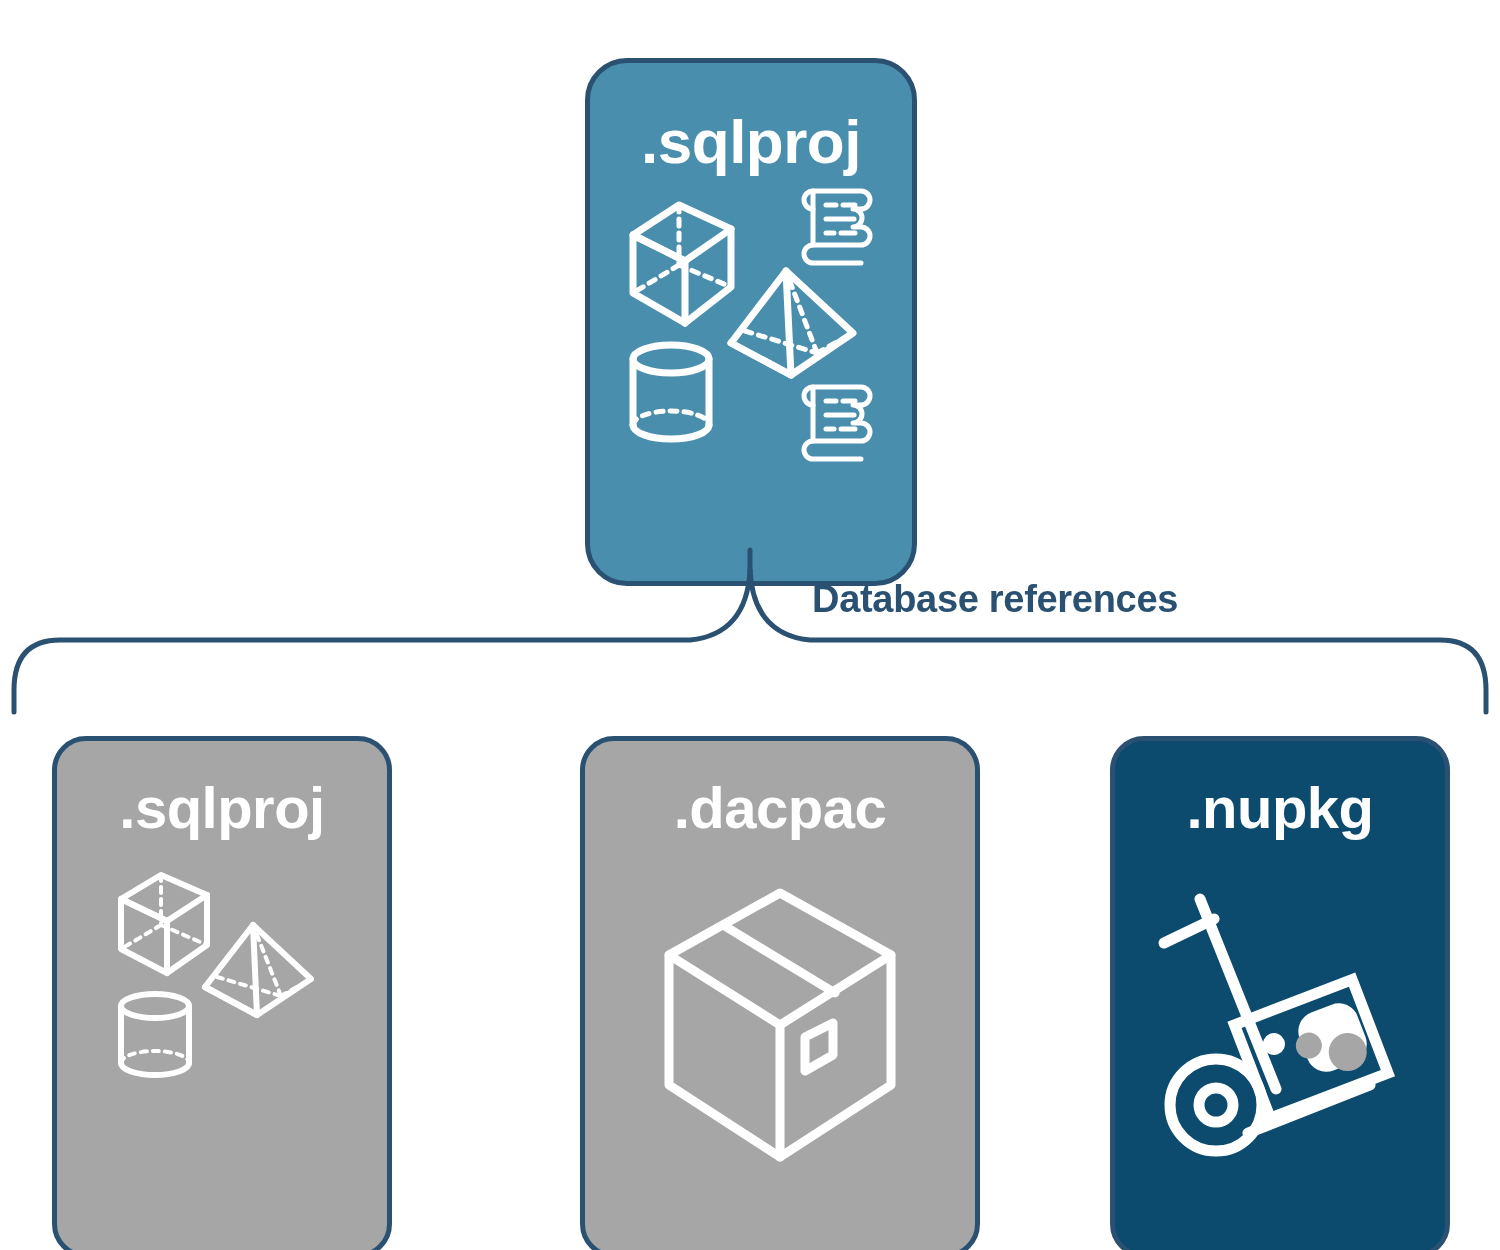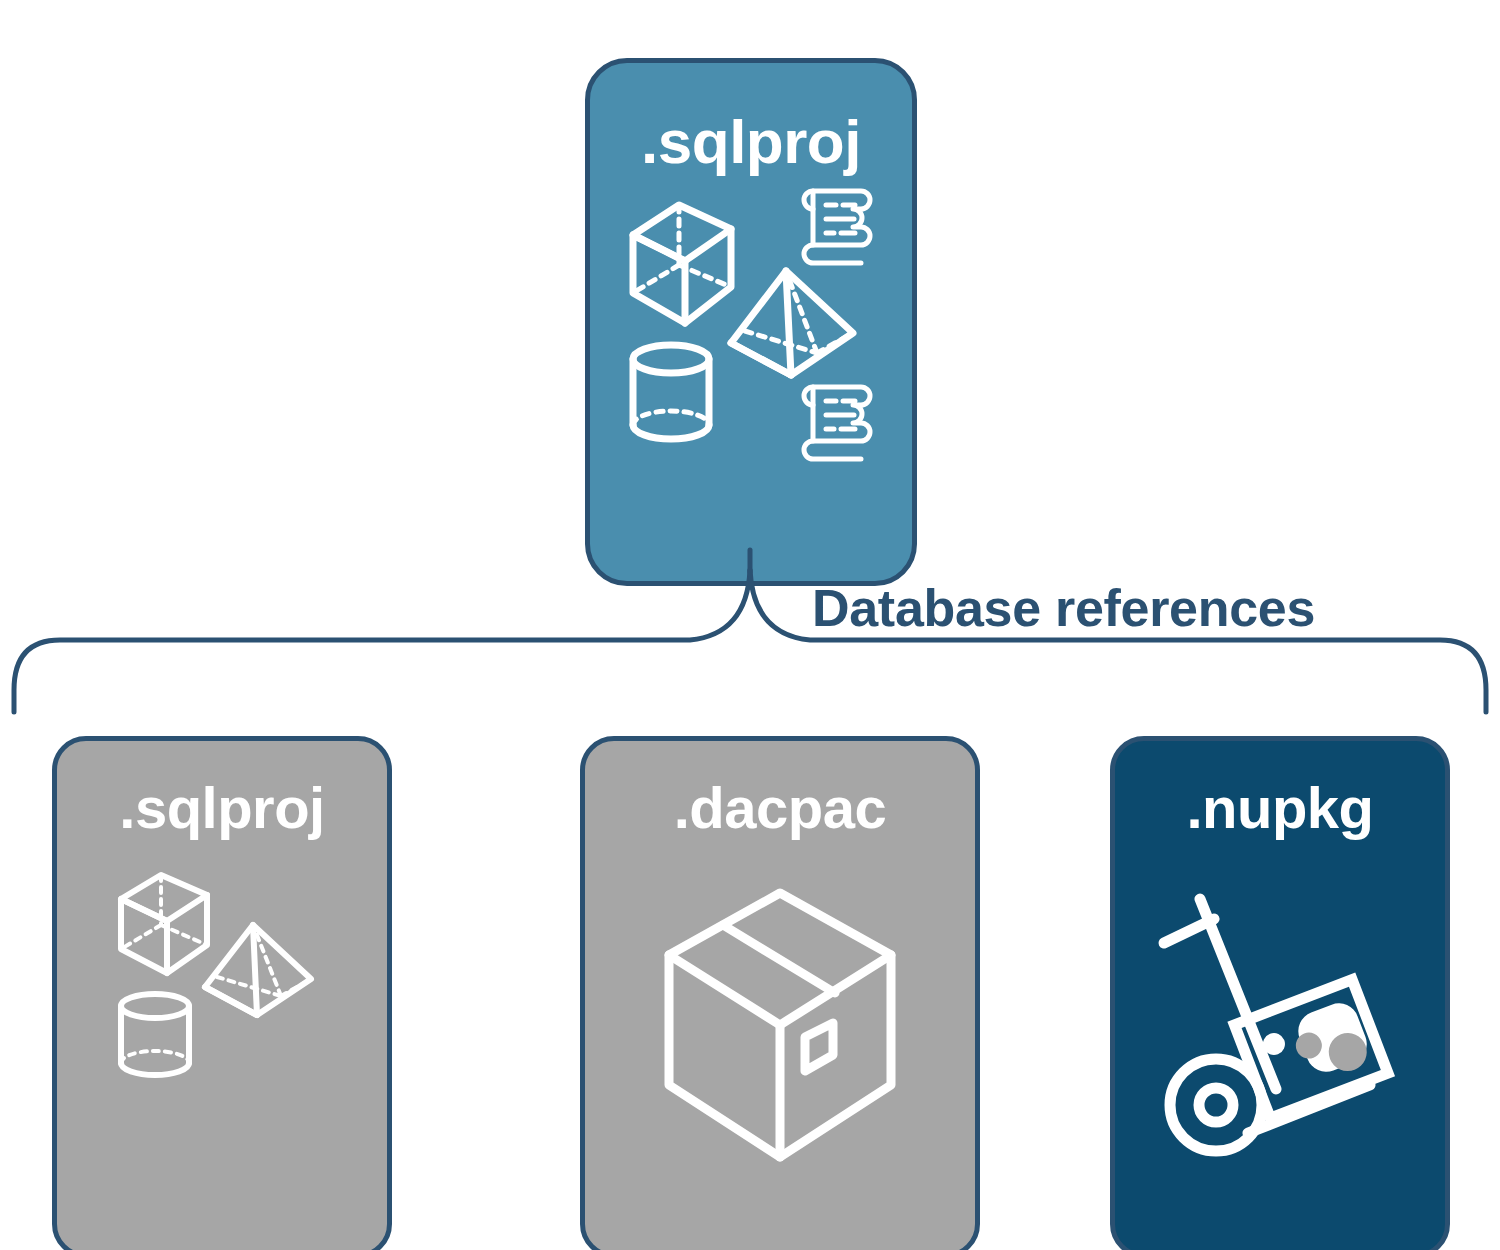--- a/index.html
+++ b/index.html
@@ -52,21 +52,21 @@
   .node-a .node-art{ align-items:flex-start; padding-top:26px; }
   .node-b .node-art{ align-items:center; padding-bottom:40px; }
   .node-c .node-art{ align-items:center; padding-bottom:30px; }
 
   
   .connector{position:absolute;left:0;top:540px;width:1500px;height:180px;}
 
   .brace-label{
     position:absolute;
     left:812px; top:578px;
-    font-size:52px;
+    font-size:38px;
     font-weight:bold;
     color:#2b5172;
     letter-spacing:-0.3px;
     white-space:nowrap;
     user-select:none;
   }
 </style>
 </head>
 <body>
 

